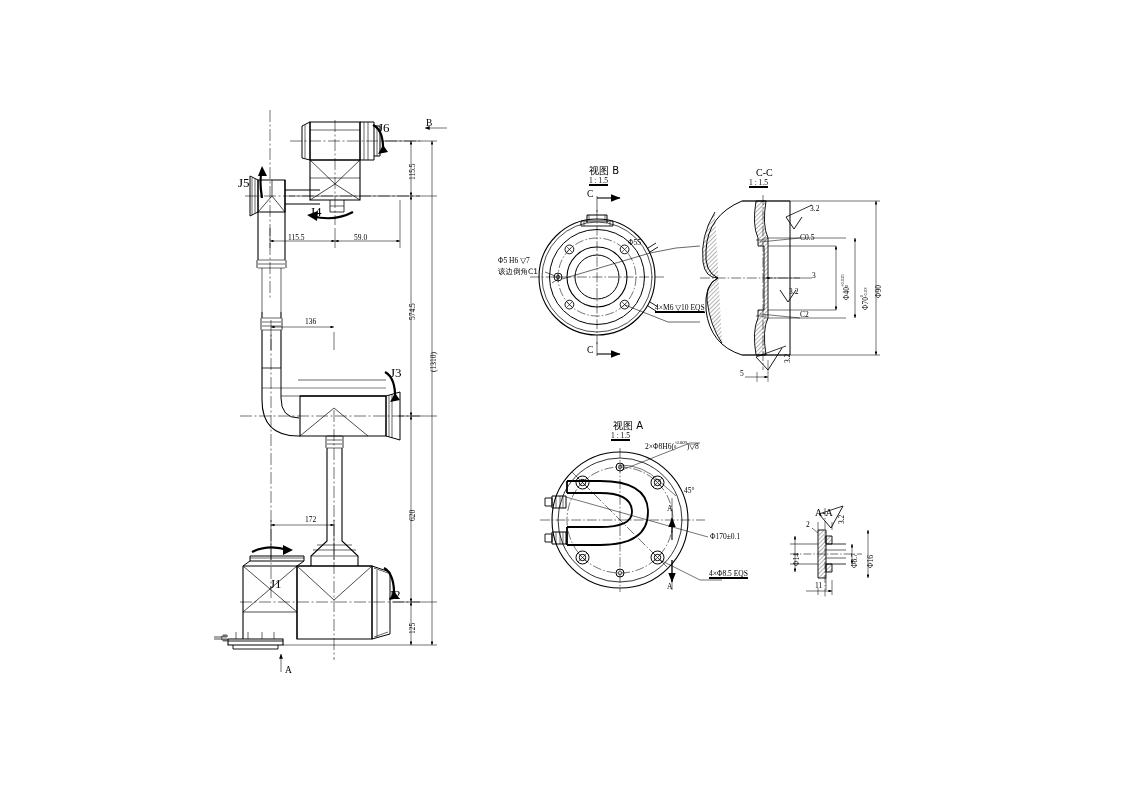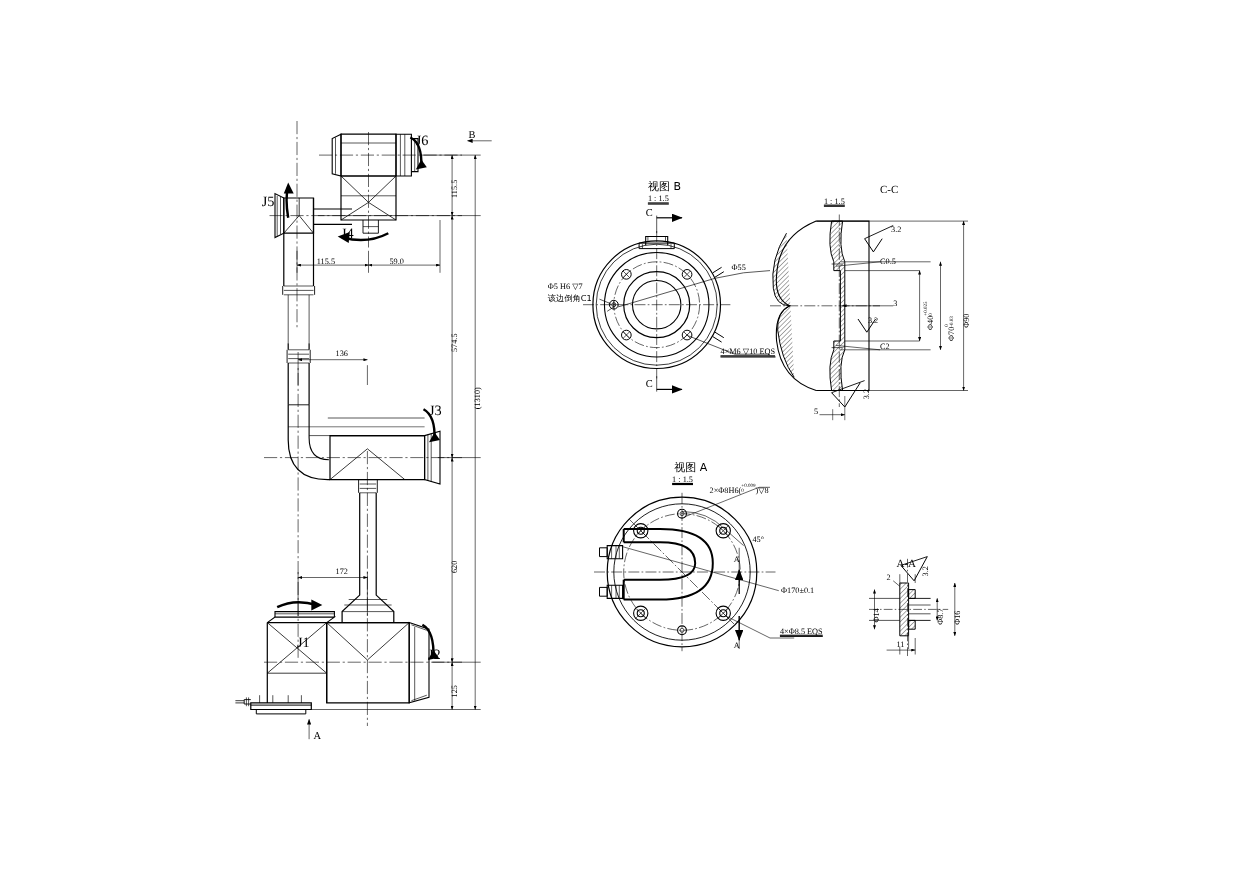--- a/index.html
+++ b/index.html
@@ -437,24 +437,24 @@
 <div class="lbl s7" style="left:354px;top:234px;">59.0</div>
 <div class="lbl s7" style="left:305px;top:318px;">136</div>
 <div class="lbl s7" style="left:305px;top:516px;">172</div>
 
 <div class="lbl s8 cn" style="left:589px;top:166px;">视图 B</div>
 <div class="lbl s7 ul" style="left:589px;top:177px;">1 : 1.5</div>
 <div class="lbl s9" style="left:587px;top:190px;">C</div>
 <div class="lbl s9" style="left:587px;top:346px;">C</div>
 <div class="lbl s7" style="left:498px;top:257px;">Φ5 H6 ▽7</div>
 <div class="lbl s7 cn" style="left:498px;top:268px;">该边倒角C1</div>
-<div class="lbl s7" style="left:665px;top:239px;text-align:right;">Φ55</div>
-<div class="lbl s7 ul" style="left:655px;top:316px;">4×M6 ▽10 EQS</div>
-
-<div class="lbl s8" style="left:756px;top:168px;padding-left:44px;">C-C</div>
+<div class="lbl s7" style="left:628px;top:239px;text-align:right;">Φ55</div>
+<div class="lbl s7 ul" style="left:655px;top:304px;">4×M6 ▽10 EQS</div>
+
+<div class="lbl s8" style="left:712px;top:168px;padding-left:44px;">C-C</div>
 <div class="lbl s7 ul" style="left:749px;top:179px;">1 : 1.5</div>
 <div class="lbl s7" style="left:810px;top:205px;">3.2</div>
 <div class="lbl s7" style="left:789px;top:288px;">3.2</div>
 <div class="lbl s7 rot90" style="left:784px;top:363px;">3.2</div>
 <div class="lbl s7" style="left:800px;top:234px;">C0.5</div>
 <div class="lbl s7" style="left:812px;top:272px;">3</div>
 <div class="lbl s7" style="left:800px;top:311px;">C2</div>
 <div class="lbl s7" style="left:740px;top:370px;">5</div>
 
 <div style="position:absolute;left:835px;top:300px;transform:rotate(-90deg);transform-origin:0 0;">

